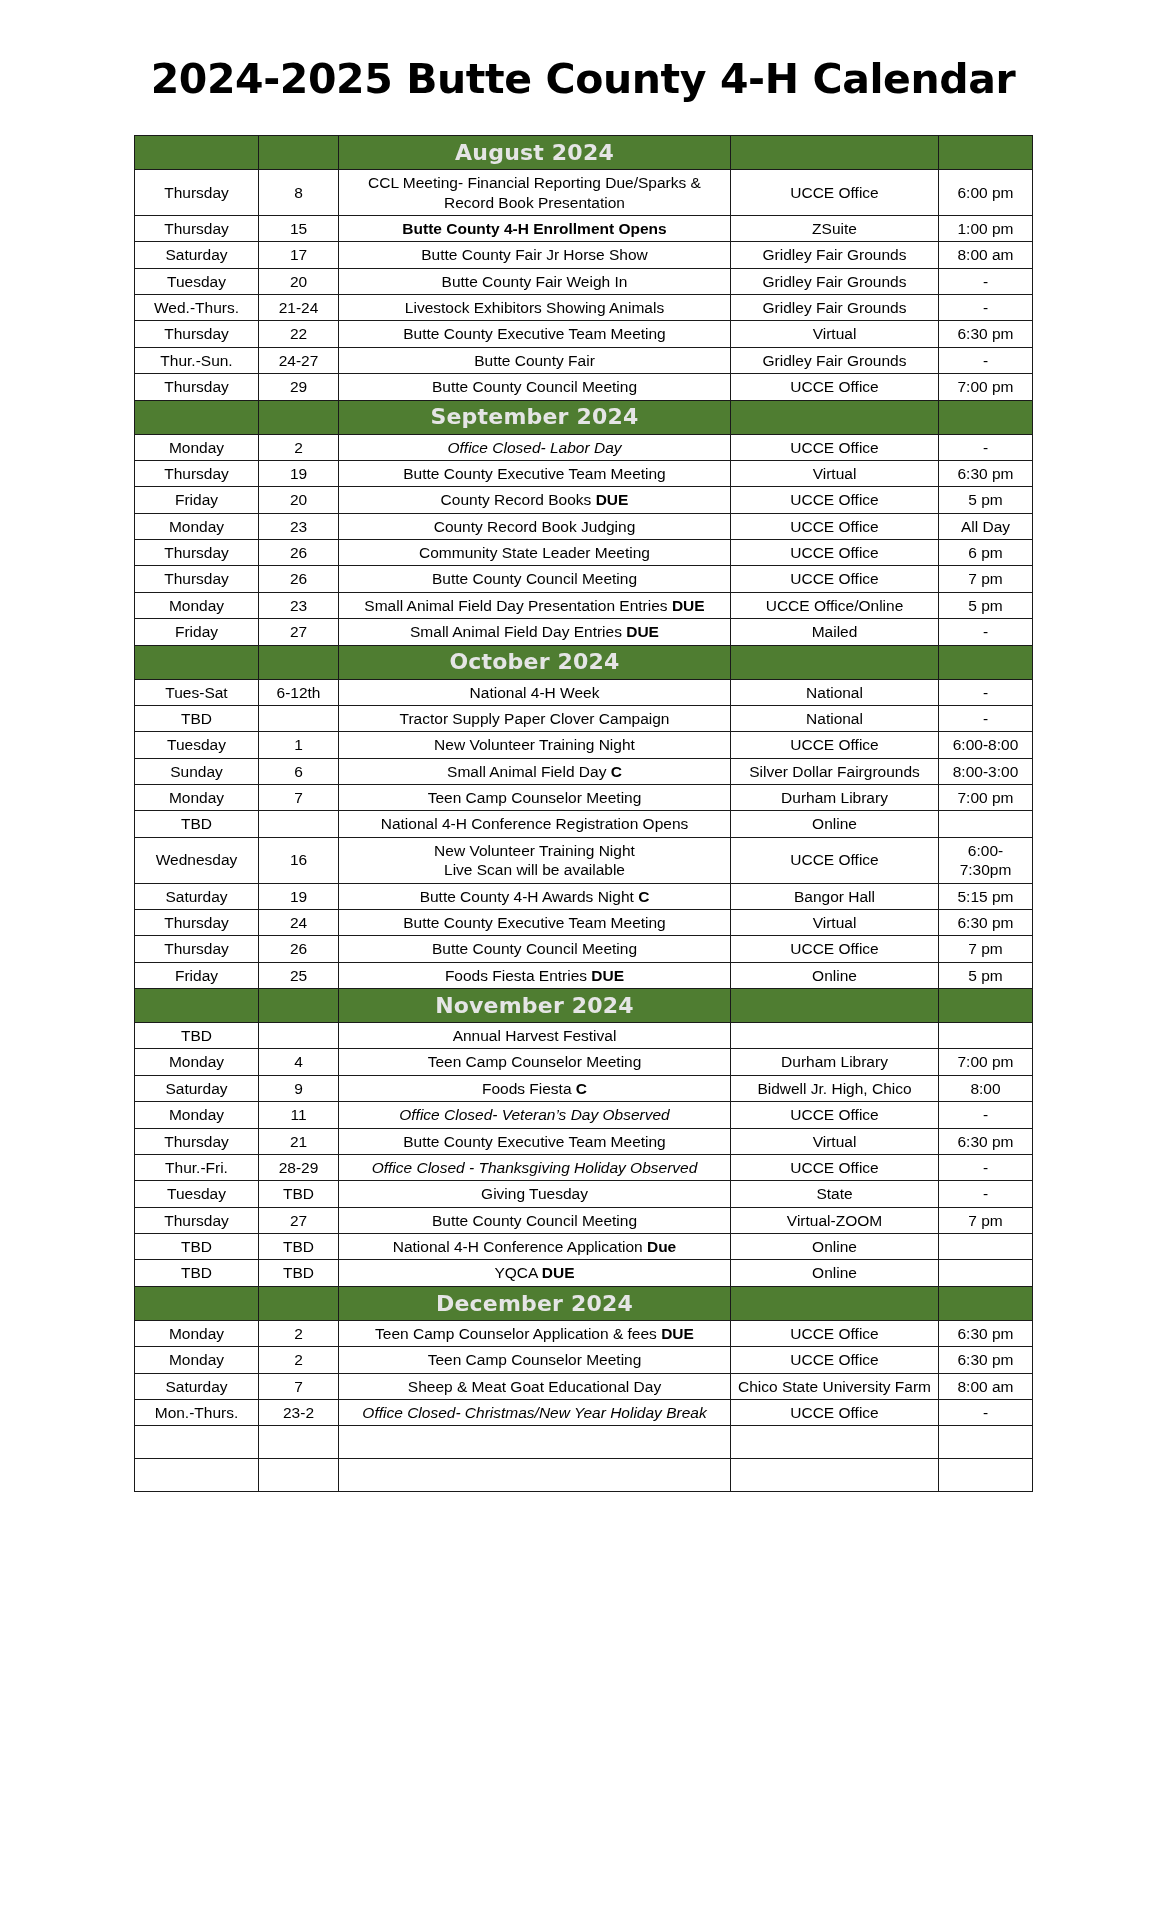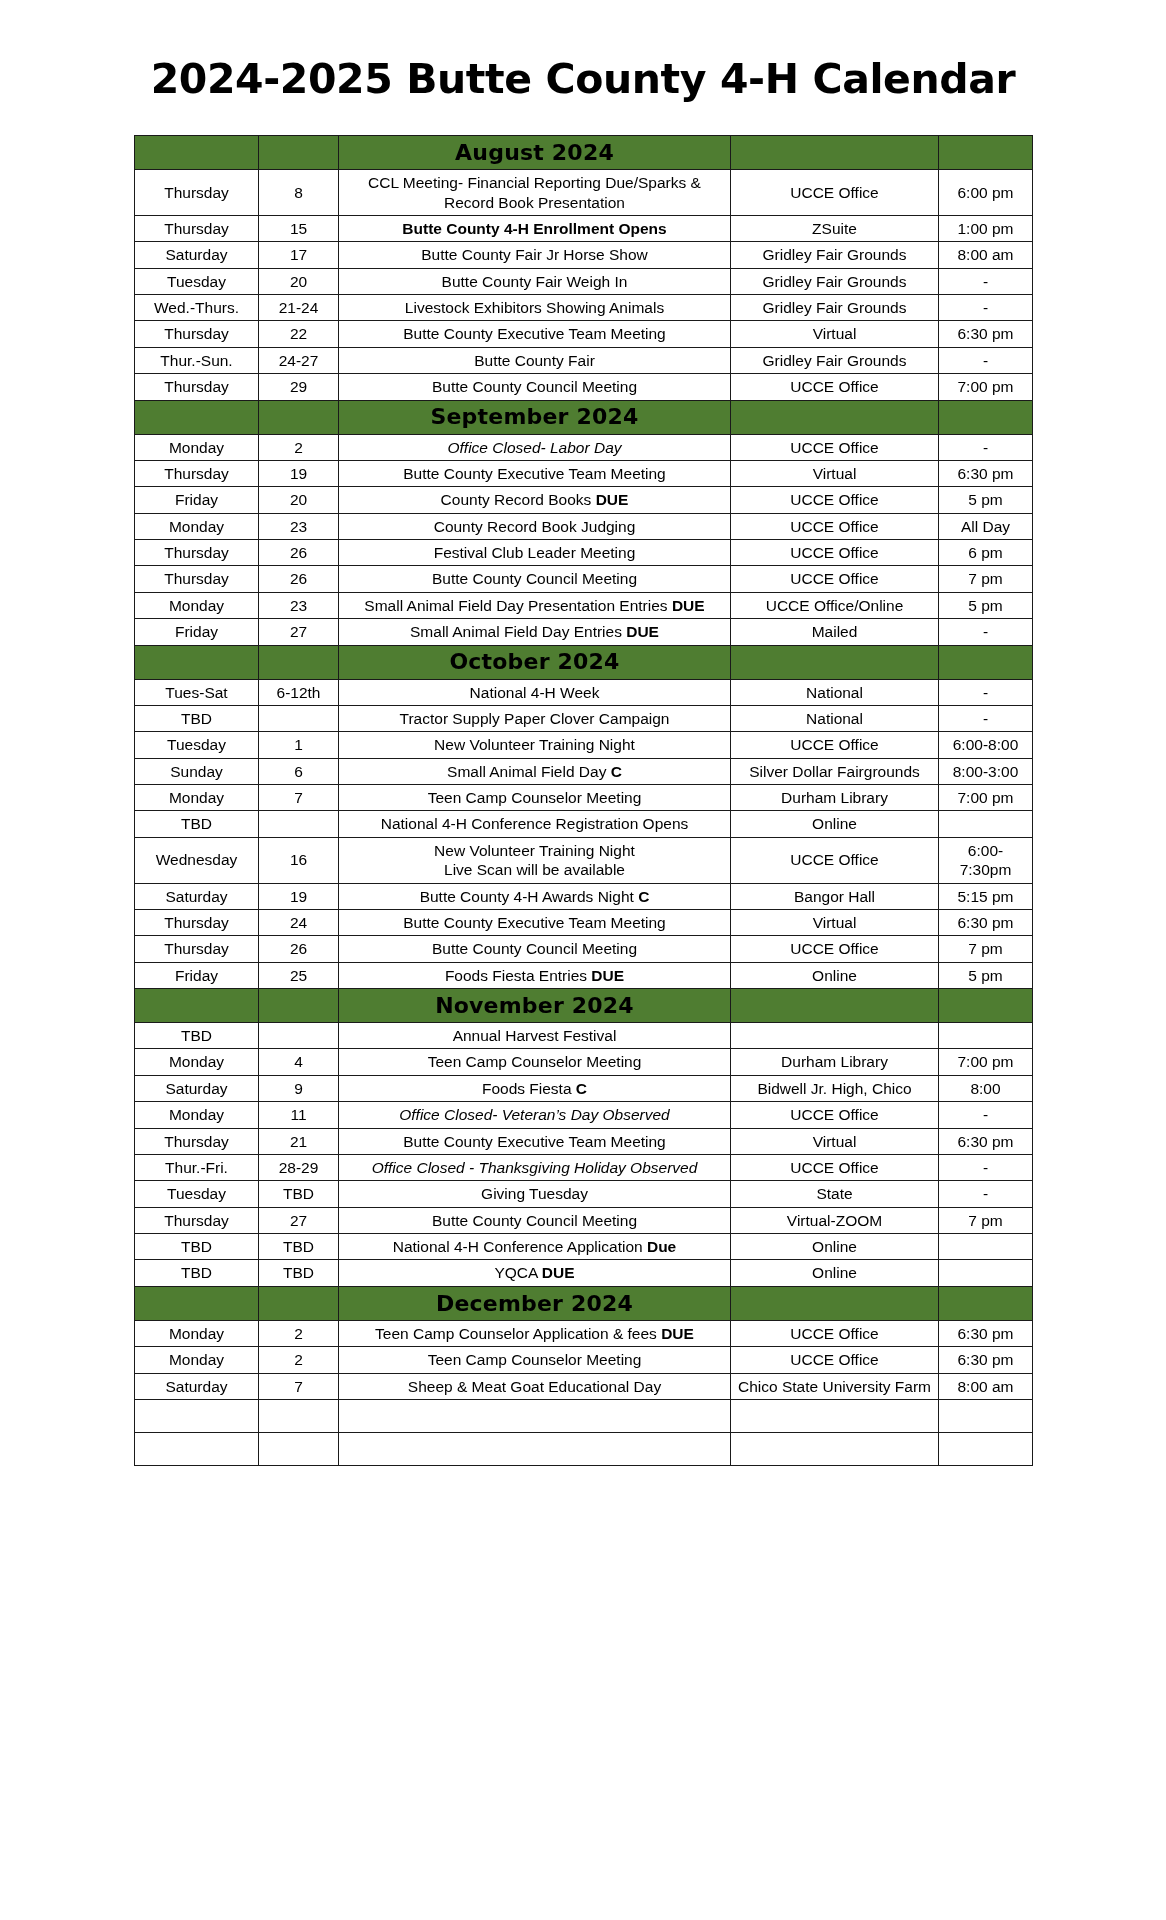--- a/index.html
+++ b/index.html
@@ -58,21 +58,21 @@
     box-sizing: border-box;
     word-wrap: break-word;
   }
   tr.month-row td {
     background: #4f7d31;
     border: 1.3px solid #1a1a1a;
     height: 34px;
     padding: 0;
   }
   tr.month-row td.month-title {
-    color: #000000;
+    color: #e5e5e5;
     font-weight: bold;
     font-size: 22px;
     font-family: "DejaVu Sans", sans-serif;
     letter-spacing: 0.2px;
   }
   tr.blank-row td {
     height: 33px;
     background: #ffffff;
   }
   td .b { font-weight: bold; }
@@ -190,21 +190,21 @@
           <tr>
             <td>Monday</td>
             <td>23</td>
             <td>County Record Book Judging</td>
             <td>UCCE Office</td>
             <td>All Day</td>
           </tr>
           <tr>
             <td>Thursday</td>
             <td>26</td>
-            <td>Festival Club Leader Meeting</td>
+            <td>Community State Leader Meeting</td>
             <td>UCCE Office</td>
             <td>6 pm</td>
           </tr>
           <tr>
             <td>Thursday</td>
             <td>26</td>
             <td>Butte County Council Meeting</td>
             <td>UCCE Office</td>
             <td>7 pm</td>
           </tr>
@@ -404,20 +404,27 @@
             <td>UCCE Office</td>
             <td>6:30 pm</td>
           </tr>
           <tr>
             <td>Saturday</td>
             <td>7</td>
             <td>Sheep &amp; Meat Goat Educational Day</td>
             <td>Chico State University Farm</td>
             <td>8:00 am</td>
           </tr>
+          <tr>
+            <td>Mon.-Thurs.</td>
+            <td>23-2</td>
+            <td class="italic">Office Closed- Christmas/New Year Holiday Break</td>
+            <td>UCCE Office</td>
+            <td>-</td>
+          </tr>
           <tr class="blank-row">
             <td></td>
             <td></td>
             <td></td>
             <td></td>
             <td></td>
           </tr>
           <tr class="blank-row">
             <td></td>
             <td></td>

